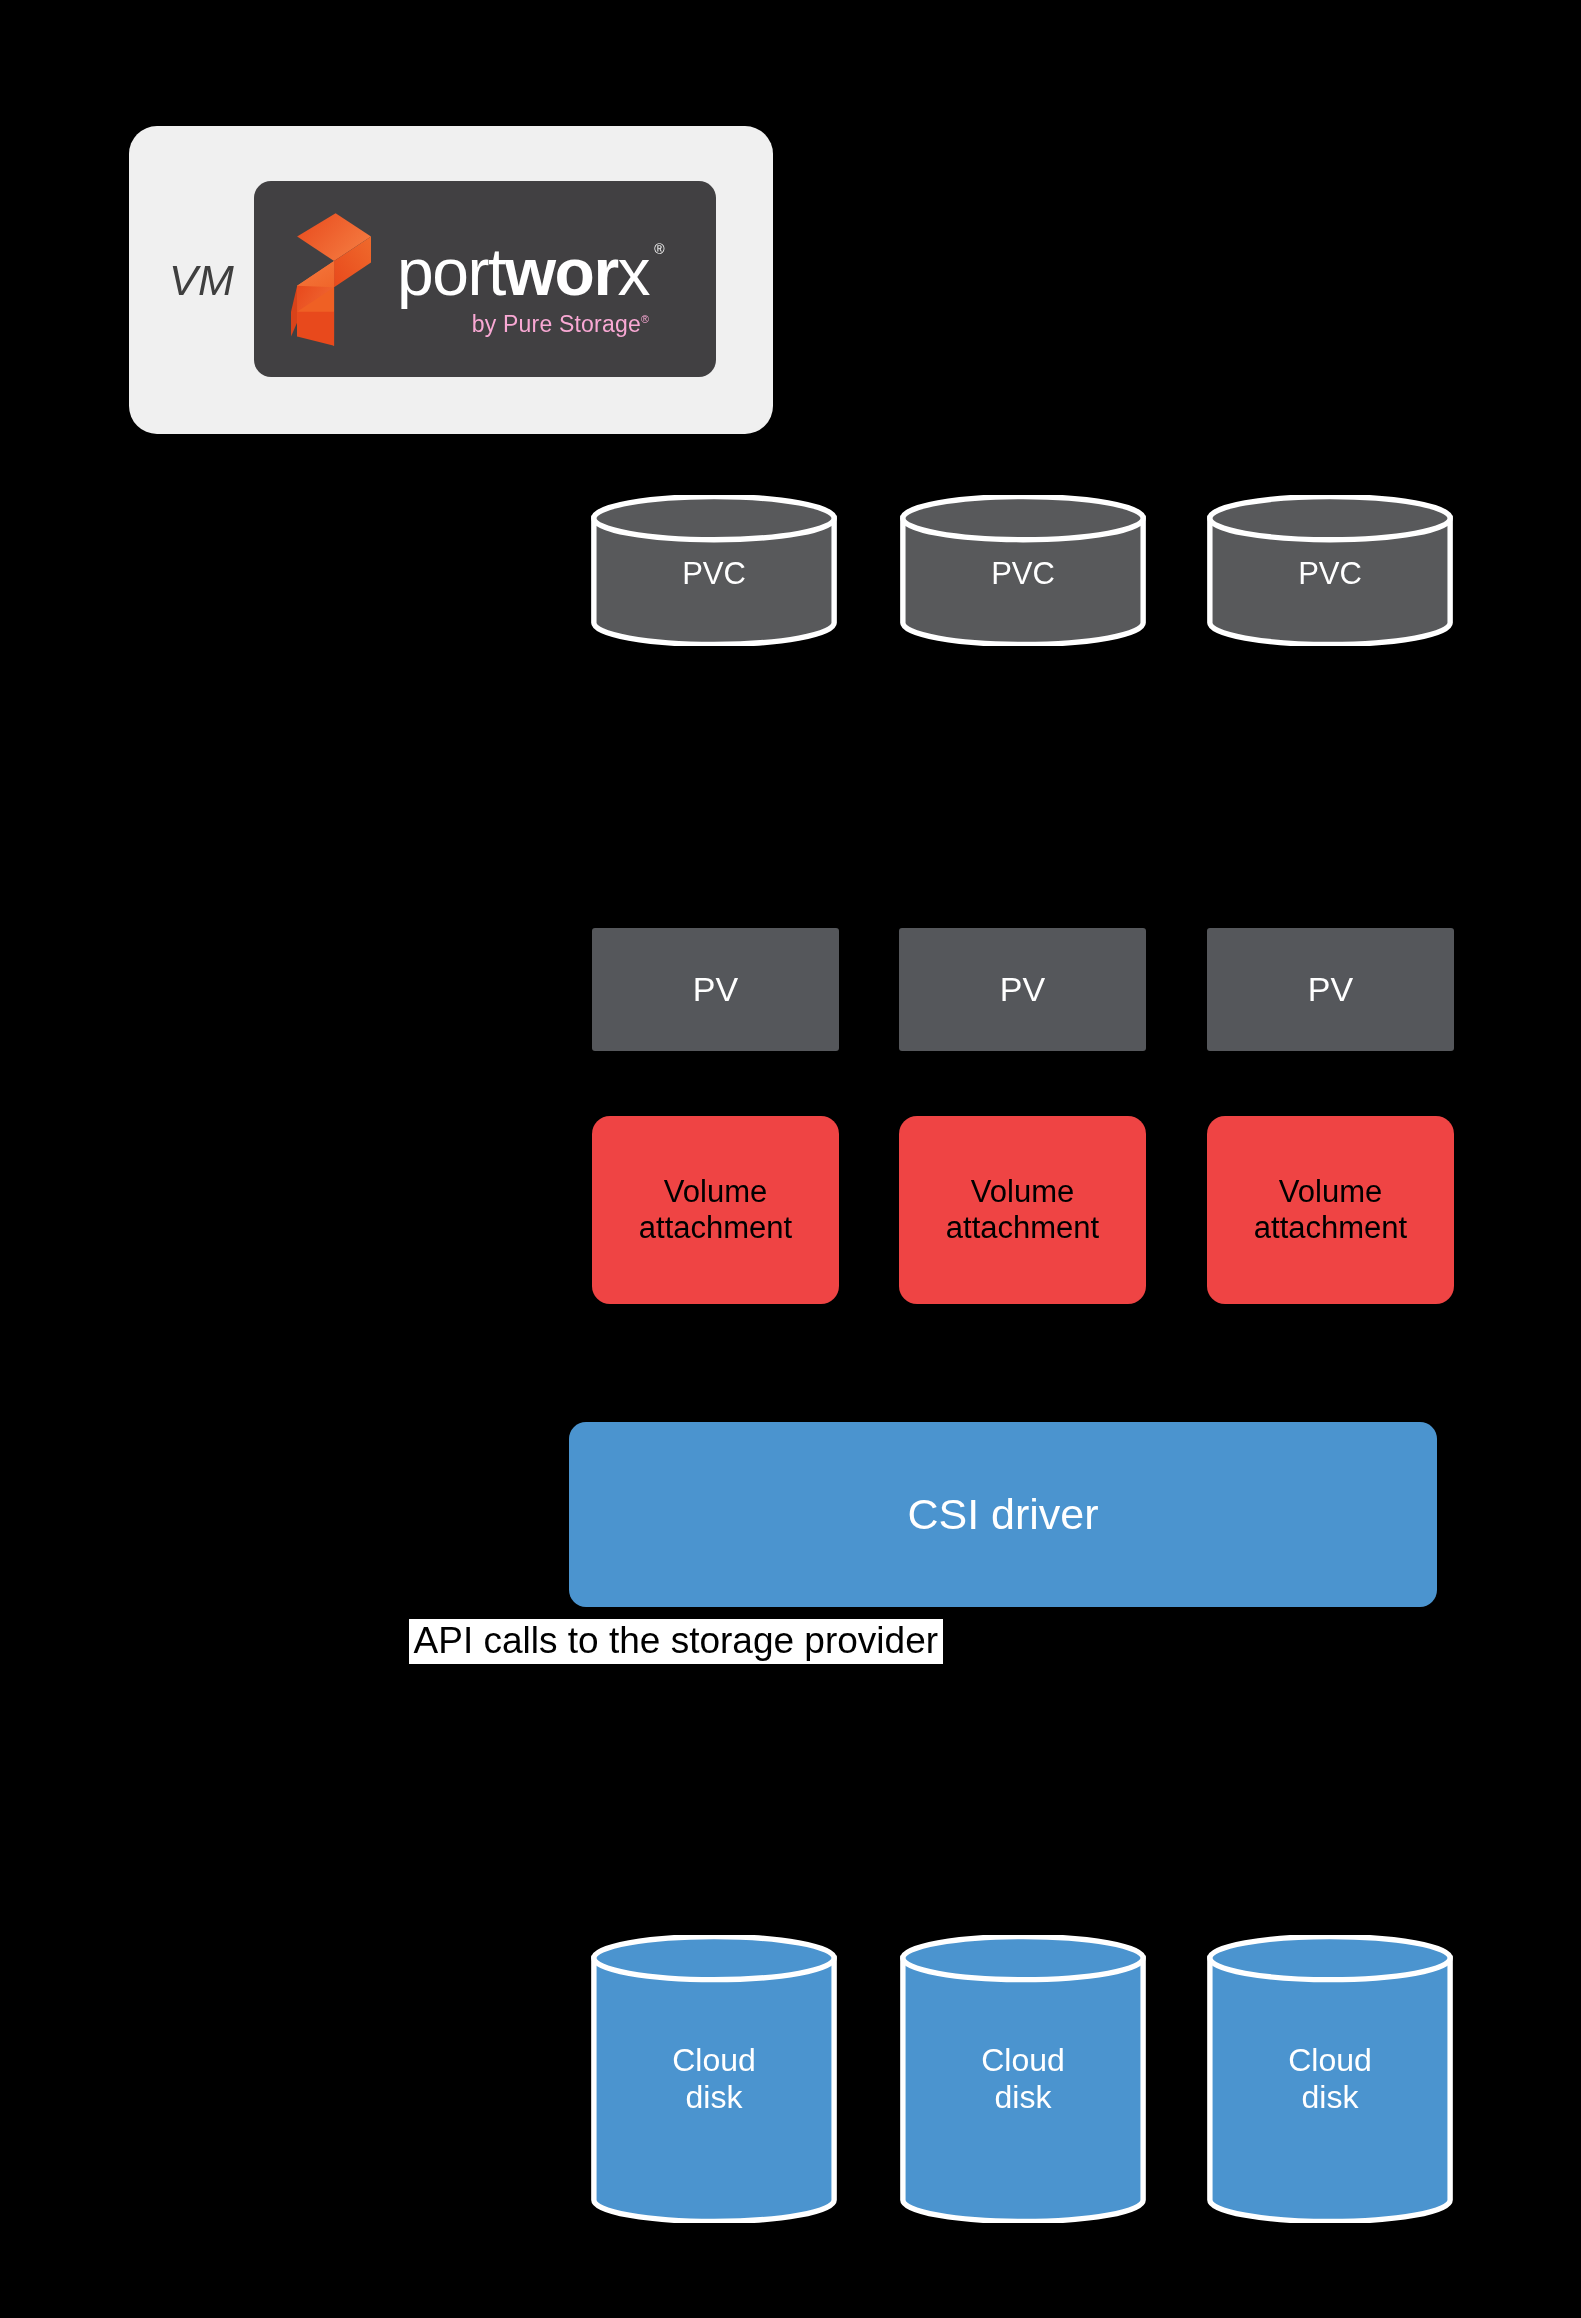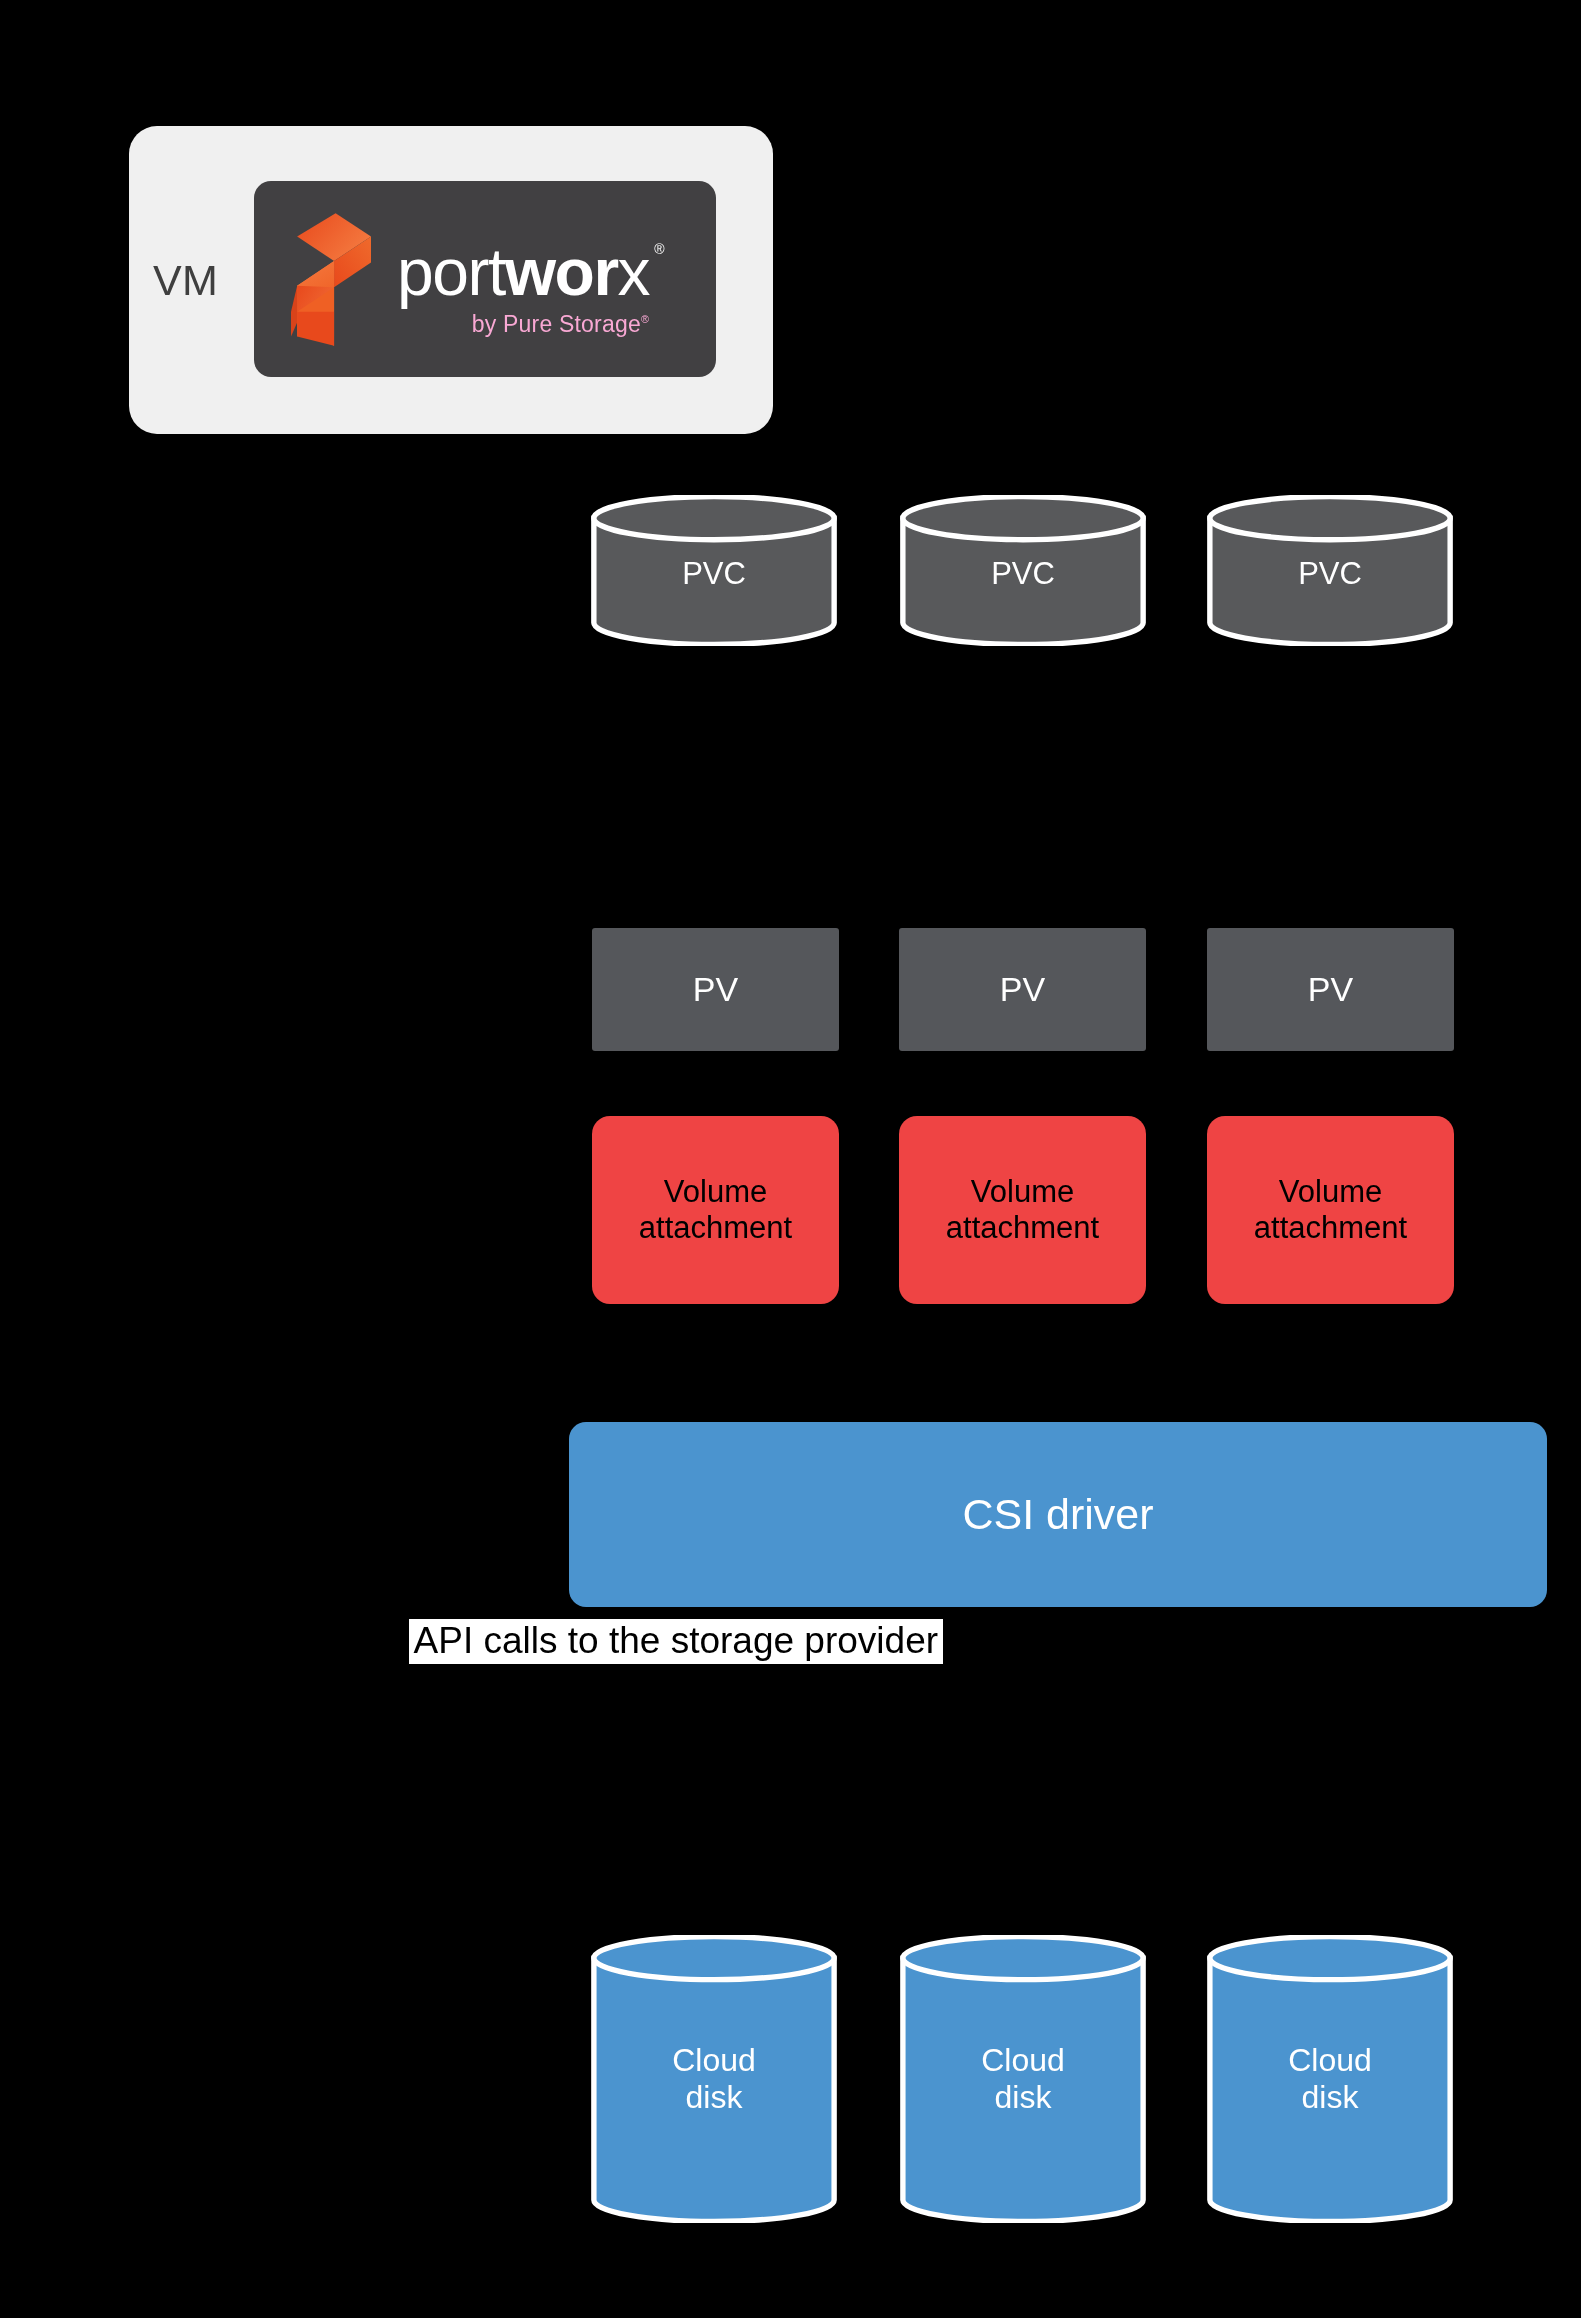--- a/index.html
+++ b/index.html
@@ -21,27 +21,28 @@
     position: absolute;
     left: 129px;
     top: 126px;
     width: 644px;
     height: 308px;
     background: #f0f0f0;
     border-radius: 28px;
   }
   .vm-label {
     position: absolute;
-    left: 24px;
+    left: 40px;
     top: 50%;
     transform: translateY(-50%);
     font-size: 43px;
     color: #3f3f3f;
     letter-spacing: 0.4px;
     white-space: nowrap;
+    font-style: italic;
   }
   .pwx-panel {
     position: absolute;
     left: 125px;
     top: 55px;
     width: 462px;
     height: 196px;
     background: #414042;
     border-radius: 17px;
     display: flex;
@@ -237,21 +238,21 @@
       <span>attachment</span>
     </span>
   </div>
   <div class="node va-node" style="left:1207px; top:1116px; width:247px; height:188px;">
     <span>
       <span>Volume</span><br>
       <span>attachment</span>
     </span>
   </div>
 
-  <div class="node csi-node" style="left:569px; top:1422px; width:978px; height:185px;">
+  <div class="node csi-node" style="left:569px; top:1422px; width:868px; height:185px;">
     <span>CSI driver</span>
   </div>
 
   <div class="api-label" style="left:409px; top:1619px;">API calls to the storage provider</div>
 
   <div class="cyl" style="left:590px; top:1935px; width:248px; height:288px;">
     <svg width="248" height="288" viewBox="0 0 322 374">
       <path d="M5,30 L5,344 A156,28 0 0 0 317,344 L317,30 Z" fill="#4b94cf" stroke="#ffffff" stroke-width="7"></path>
       <ellipse cx="161" cy="30" rx="156" ry="28" fill="#4b94cf" stroke="#ffffff" stroke-width="7"></ellipse>
     </svg>

